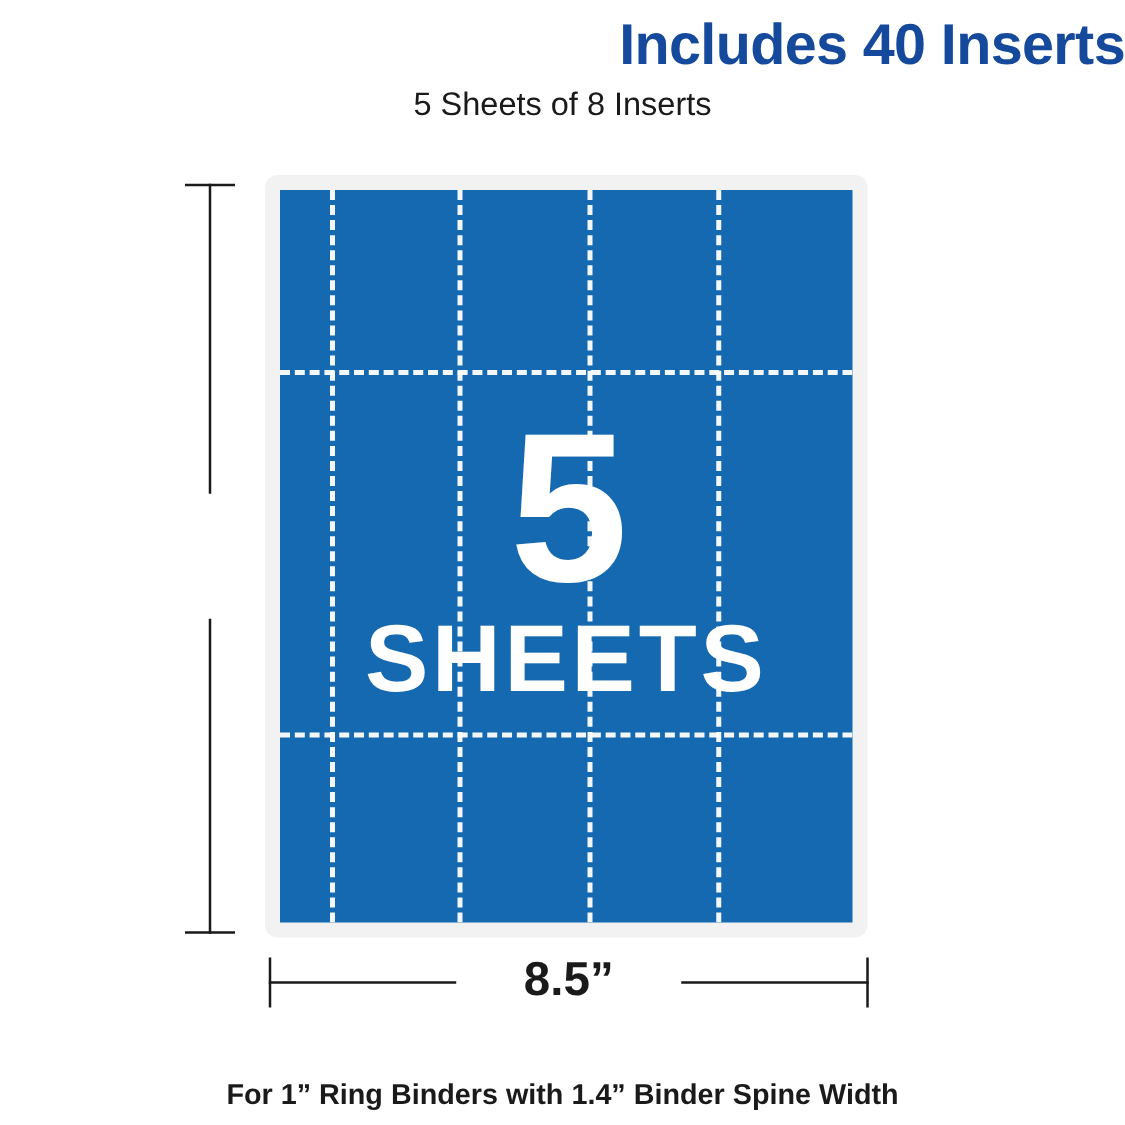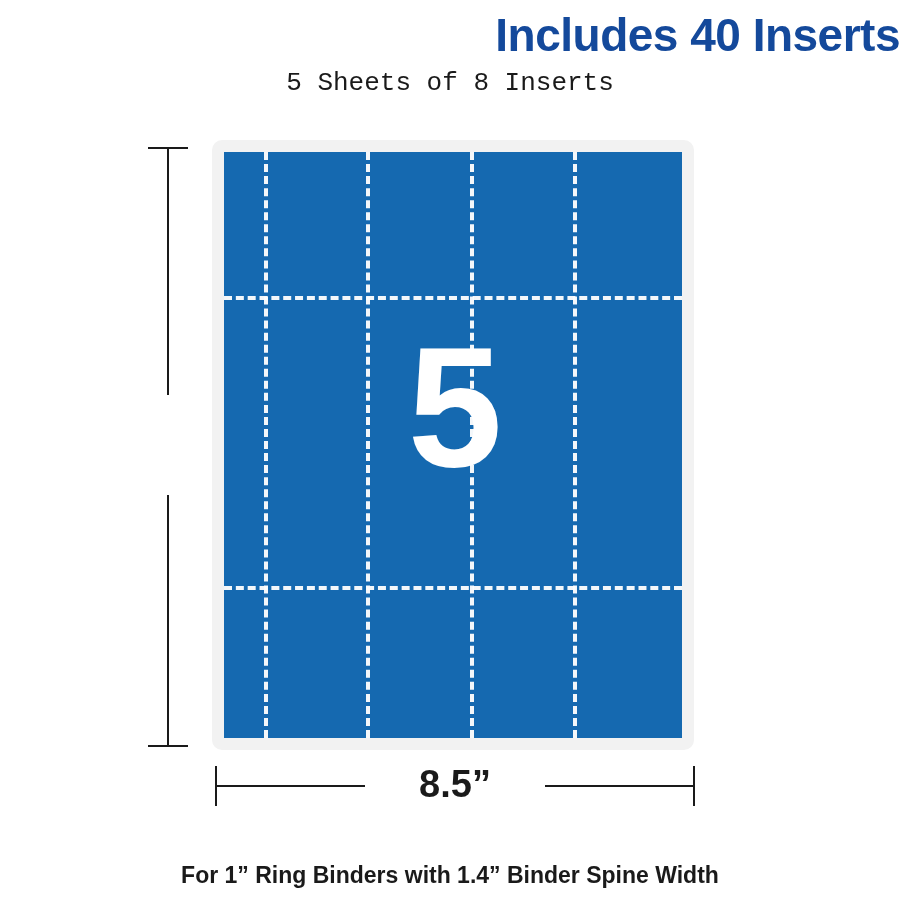--- a/index.html
+++ b/index.html
@@ -30,21 +30,20 @@
   }
   #subhead {
     position: absolute;
     top: 68px;
     left: 0;
     width: 900px;
     text-align: center;
     font-size: 26px;
     font-weight: normal;
     color: #1a1a1a;
-    font-family: Liberation Mono, monospace;
   }
   #footnote {
     position: absolute;
     top: 862px;
     left: 0;
     width: 900px;
     text-align: center;
     font-size: 23px;
     font-weight: bold;
     color: #1a1a1a;
@@ -221,20 +220,21 @@
 
     <div class="perf-v" style="left:40px;"></div>
     <div class="perf-v" style="left:142px;"></div>
     <div class="perf-v" style="left:246px;"></div>
     <div class="perf-v" style="left:349px;"></div>
 
     <div class="perf-h" style="top:144px;"></div>
     <div class="perf-h" style="top:434px;"></div>
 
     <div id="sheet-number">5</div>
+    <div id="sheet-word">SHEETS</div>
   </div>
 </div>
 
 <div id="dim-width">
   <div class="hline"></div>
   <div class="cap left"></div>
   <div class="cap right"></div>
   <div class="mask"></div>
   <div id="width-label">8.5”</div>
 </div>

